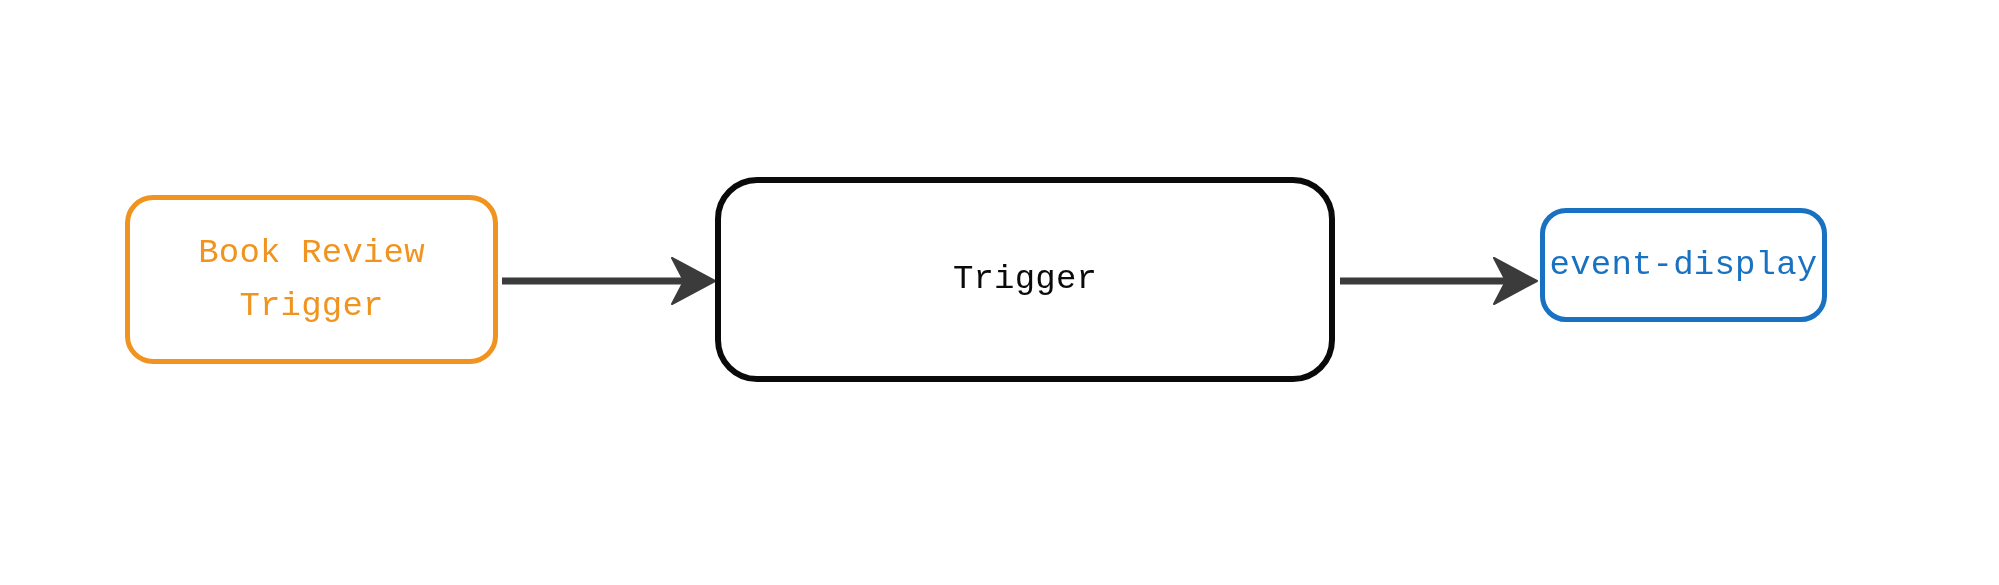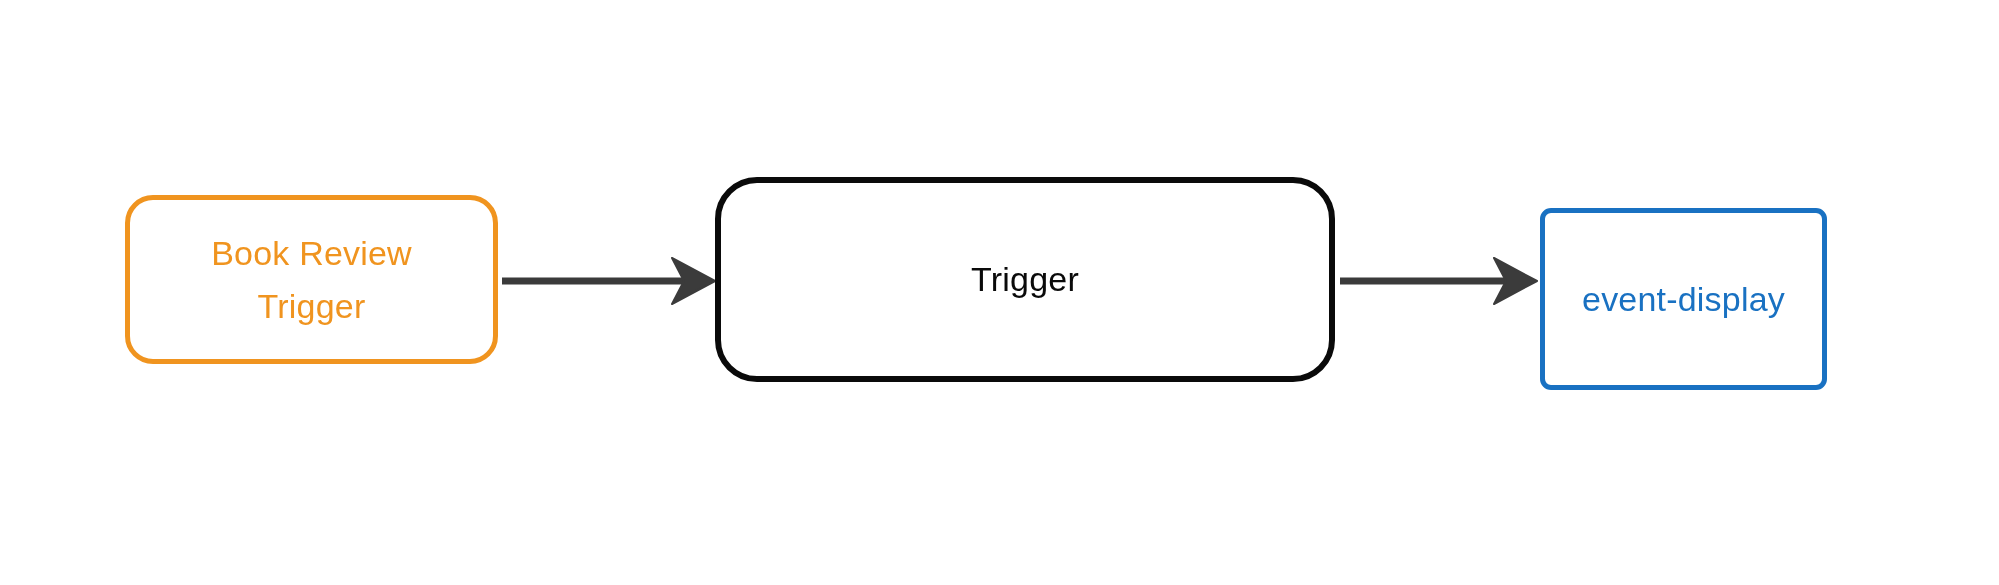--- a/index.html
+++ b/index.html
@@ -9,21 +9,21 @@
     --arrow:#3B3B3B;
     --bg:#FFFFFF;
   }
   *{margin:0;padding:0;box-sizing:border-box;}
   html,body{background:var(--bg);}
   .canvas{
     position:relative;
     width:1999px;
     height:585px;
     background:var(--bg);
-    font-family:Liberation Sans, sans-serif;
+    font-family:Liberation Mono, monospace;
     overflow:hidden;
   }
   .edges{
     position:absolute;
     left:0;top:0;
     width:1999px;height:585px;
     pointer-events:none;
   }
   .node{
     position:absolute;
@@ -48,23 +48,23 @@
   }
   .node-trigger{
     left:715px;top:177px;
     width:620px;height:205px;
     border:6px solid var(--ink);
     border-radius:42px;
     color:var(--ink);
   }
   .node-event-display{
     left:1540px;top:208px;
-    width:287px;height:182px;
+    width:287px;height:114px;
     border:5px solid var(--blue);
-    border-radius:11px;
+    border-radius:26px;
     color:var(--blue);
   }
 </style>
 </head>
 <body>
 
 <div class="canvas">
 
   <svg class="edges" viewBox="0 0 1999 585" xmlns="http://www.w3.org/2000/svg">
     <g fill="#3B3B3B" stroke="#3B3B3B">

